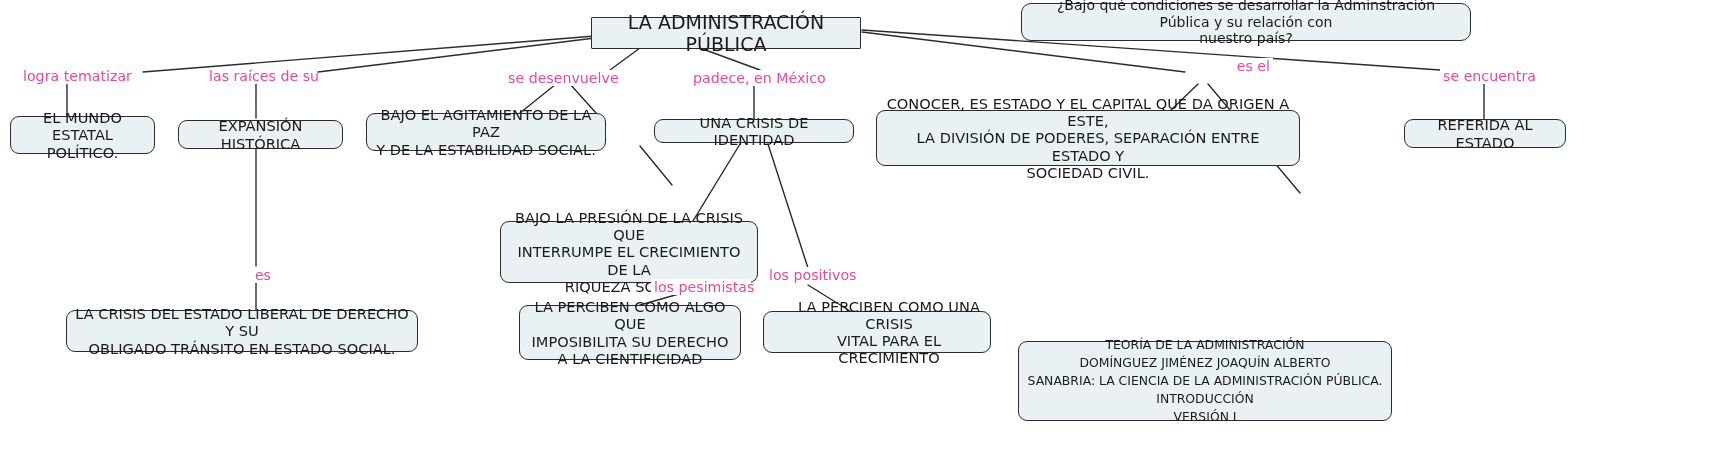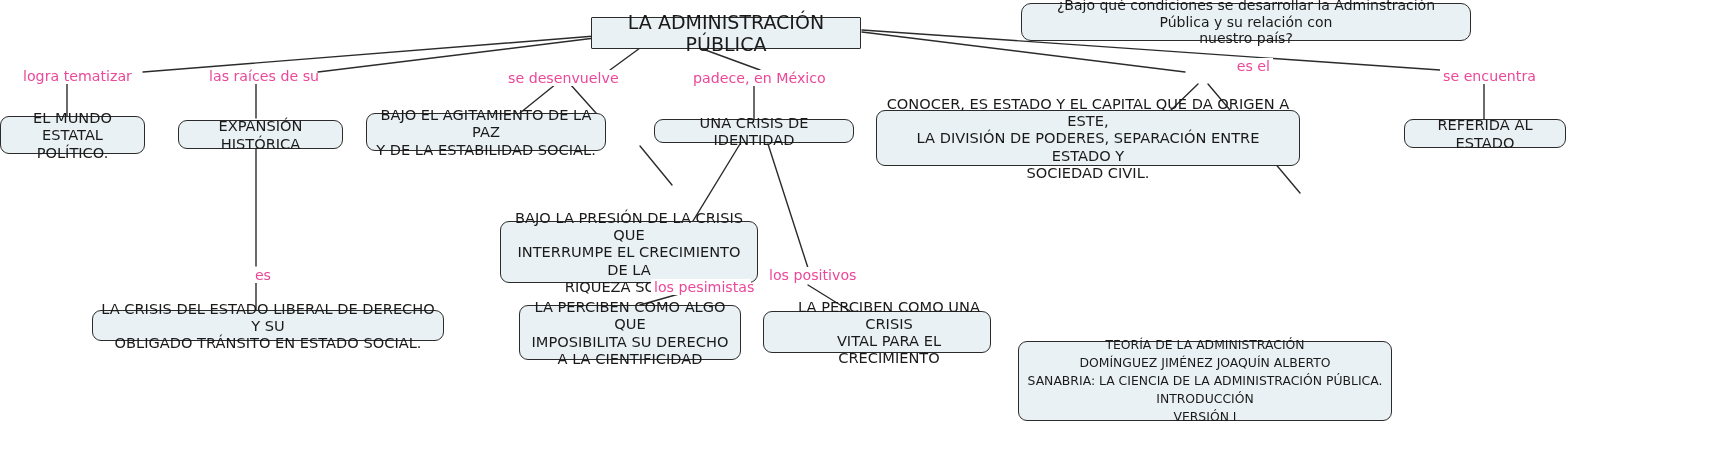--- a/index.html
+++ b/index.html
@@ -128,42 +128,42 @@
   <div class="label" style="left:1185px; top:58px; width:34px;margin-left:48px;">es el</div>
 
   <div class="label" style="left:1440px; top:68px; width:92px;">se encuentra</div>
 
   <div class="label" style="left:244px; top:267px; width:24px;">es</div>
 
   <div class="label" style="left:651px; top:267px; width:94px;margin-top:12px;">los pesimistas</div>
 
   <div class="label" style="left:766px; top:267px; width:84px;">los positivos</div>
 
-  <div class="node std" style="left:0; top:116px; width:145px; height:38px;">EL MUNDO ESTATAL
+  <div class="node std" style="left:10px; top:116px; width:145px; height:38px;">EL MUNDO ESTATAL
 POLÍTICO.</div>
 
   <div class="node std" style="left:178px; top:120px; width:165px; height:29px;">EXPANSIÓN HISTÓRICA</div>
 
   <div class="node std" style="left:366px; top:113px; width:240px; height:38px;">BAJO EL AGITAMIENTO DE LA PAZ
 Y DE LA ESTABILIDAD SOCIAL.</div>
 
   <div class="node std" style="left:654px; top:119px; width:200px; height:24px;">UNA CRISIS DE IDENTIDAD</div>
 
   <div class="node std" style="left:876px; top:110px; width:424px; height:56px;">CONOCER, ES ESTADO Y EL CAPITAL QUE DA ORIGEN A ESTE,
 LA DIVISIÓN DE PODERES, SEPARACIÓN ENTRE ESTADO Y
 SOCIEDAD CIVIL.</div>
 
   <div class="node std" style="left:1404px; top:119px; width:162px; height:29px;">REFERIDA AL ESTADO</div>
 
 
   <div class="node std" style="left:500px; top:185px; width:258px; height:62px;margin-top:36px;">BAJO LA PRESIÓN DE LA CRISIS QUE
 INTERRUMPE EL CRECIMIENTO DE LA
 RIQUEZA SOCIAL.</div>
 
-  <div class="node std" style="left:92px; top:310px; width:352px; height:31px;">LA CRISIS DEL ESTADO LIBERAL DE DERECHO Y SU
+  <div class="node std" style="left:66px; top:310px; width:352px; height:42px;">LA CRISIS DEL ESTADO LIBERAL DE DERECHO Y SU
 OBLIGADO TRÁNSITO EN ESTADO SOCIAL.</div>
 
   <div class="node std" style="left:519px; top:305px; width:222px; height:55px;">LA PERCIBEN COMO ALGO QUE
 IMPOSIBILITA SU DERECHO
 A LA CIENTIFICIDAD</div>
 
   <div class="node std" style="left:763px; top:311px; width:228px; height:42px;padding-left:32px;">LA PERCIBEN COMO UNA CRISIS
 VITAL PARA EL CRECIMIENTO</div>
 
   <div class="node info" style="left:1018px; top:341px; width:374px; height:80px;">TEORÍA DE LA ADMINISTRACIÓN

